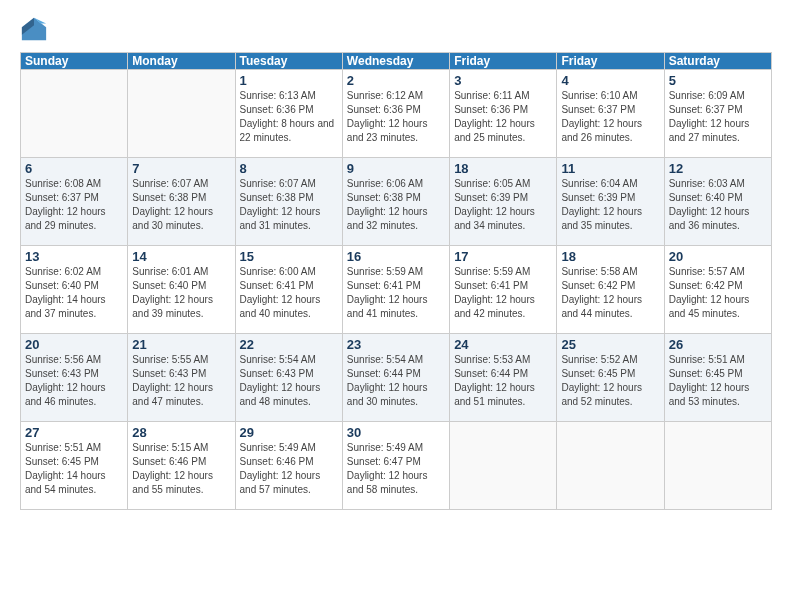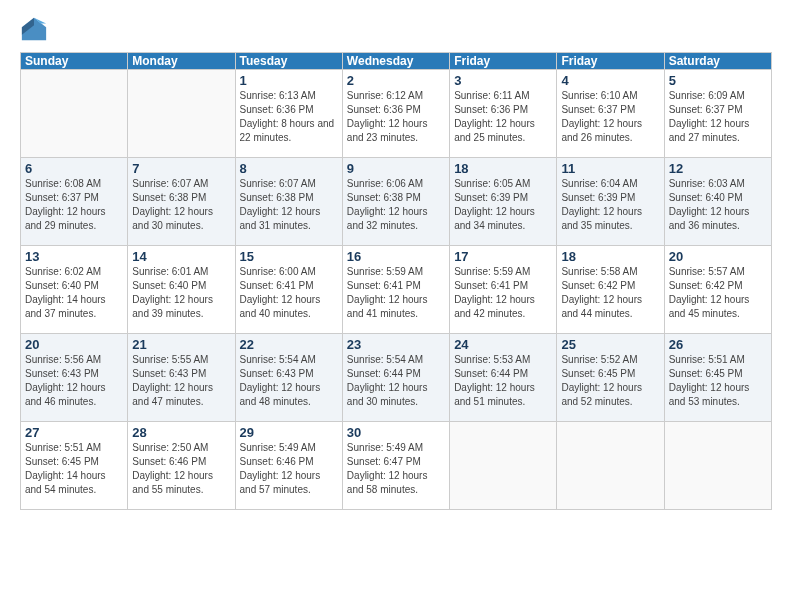--- a/index.html
+++ b/index.html
@@ -360,21 +360,21 @@
             <span class="day-num">27</span>
             <div class="day-info">
               <div>Sunrise: 5:51 AM</div>
               <div>Sunset: 6:45 PM</div>
               <div>Daylight: 14 hours and 54 minutes.</div>
             </div>
           </td>
           <td>
             <span class="day-num">28</span>
             <div class="day-info">
-              <div>Sunrise: 2:50 AM</div>
+              <div>Sunrise: 5:15 AM</div>
               <div>Sunset: 6:46 PM</div>
               <div>Daylight: 12 hours and 55 minutes.</div>
             </div>
           </td>
           <td>
             <span class="day-num">29</span>
             <div class="day-info">
               <div>Sunrise: 5:49 AM</div>
               <div>Sunset: 6:46 PM</div>
               <div>Daylight: 12 hours and 57 minutes.</div>

